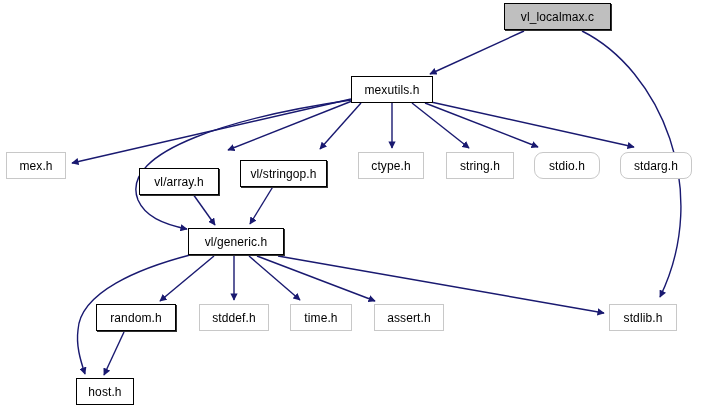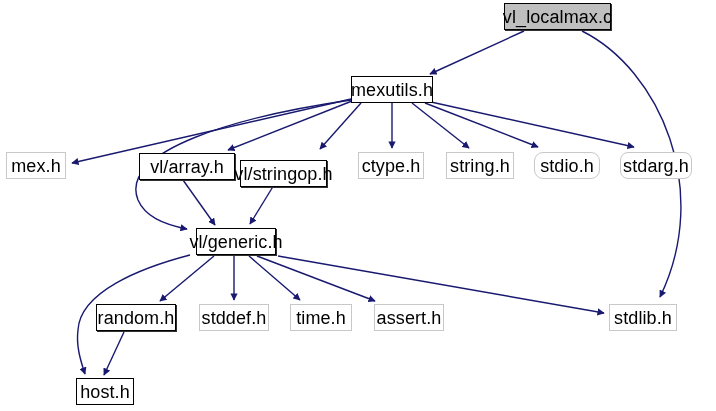--- a/index.html
+++ b/index.html
@@ -25,21 +25,21 @@
     pointer-events: none;
   }
   .node {
     position: absolute;
     box-sizing: border-box;
     display: flex;
     align-items: center;
     justify-content: center;
     background: #ffffff;
     border: 1px solid #c8c8c8;
-    font-size: 18px;
+    font-size: 12px;
     line-height: 1;
     color: #000000;
     white-space: nowrap;
     letter-spacing: 0.1px;
   }
   .node.local {
     border: 1px solid #000000;
   }
   .node.bold {
     border: 1px solid #000000;
@@ -89,39 +89,39 @@
   <div id="nodes-group">
       <div class="node root" style="left: 504px; top: 3px; width: 107px; height: 27px;">
         <span class="node-label">vl_localmax.c</span>
       </div>
       <div class="node local" style="left: 351px; top: 76px; width: 82px; height: 27px;">
         <span class="node-label">mexutils.h</span>
       </div>
       <div class="node system" style="left: 6px; top: 152px; width: 60px; height: 27px;">
         <span class="node-label">mex.h</span>
       </div>
-      <div class="node bold" style="left: 139px; top: 153px; width: 96px; height: 27px;">
+      <div class="node bold" style="left: 139px; top: 168px; width: 80px; height: 27px;">
         <span class="node-label">vl/array.h</span>
       </div>
       <div class="node bold" style="left: 240px; top: 160px; width: 87px; height: 27px; align-items: center;">
         <span class="node-label">vl/stringop.h</span>
       </div>
       <div class="node system" style="left: 358px; top: 152px; width: 66px; height: 27px;">
         <span class="node-label">ctype.h</span>
       </div>
       <div class="node system" style="left: 446px; top: 152px; width: 68px; height: 27px;">
         <span class="node-label">string.h</span>
       </div>
       <div class="node system" style="left: 534px; top: 152px; width: 66px; height: 27px; border-radius: 9px;">
         <span class="node-label">stdio.h</span>
       </div>
       <div class="node system" style="left: 620px; top: 152px; width: 72px; height: 27px; border-radius: 8px;">
         <span class="node-label">stdarg.h</span>
       </div>
-      <div class="node bold" style="left: 188px; top: 228px; width: 80px; height: 27px; margin-left: 8px;">
+      <div class="node bold" style="left: 188px; top: 228px; width: 96px; height: 27px;">
         <span class="node-label">vl/generic.h</span>
       </div>
       <div class="node bold" style="left: 96px; top: 304px; width: 80px; height: 27px;">
         <span class="node-label">random.h</span>
       </div>
       <div class="node system" style="left: 199px; top: 304px; width: 70px; height: 27px;">
         <span class="node-label">stddef.h</span>
       </div>
       <div class="node system" style="left: 290px; top: 304px; width: 62px; height: 27px;">
         <span class="node-label">time.h</span>

